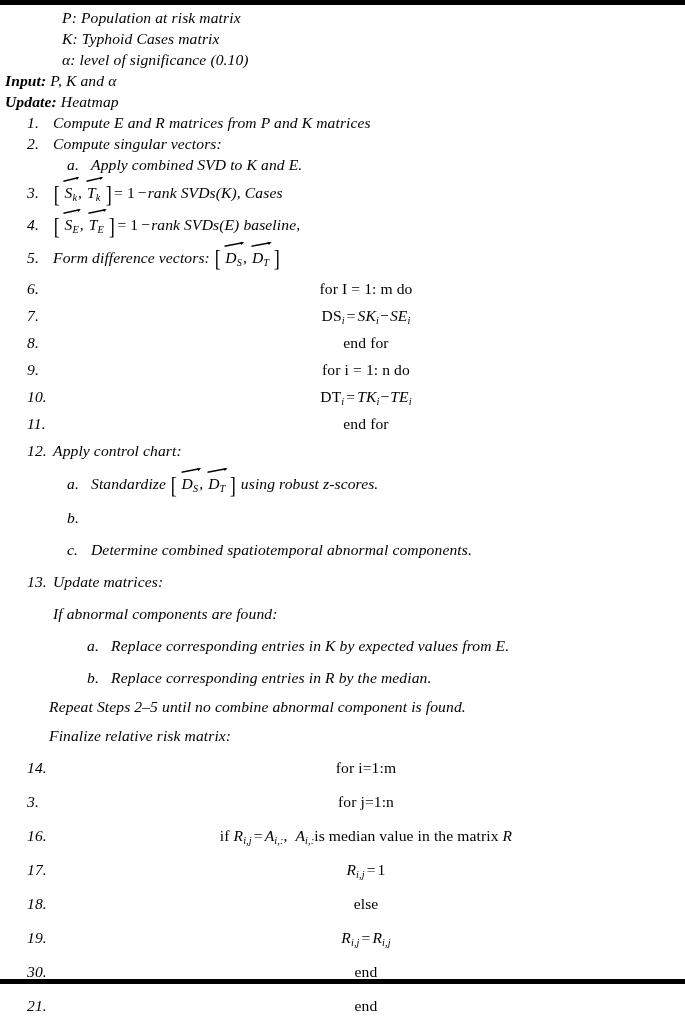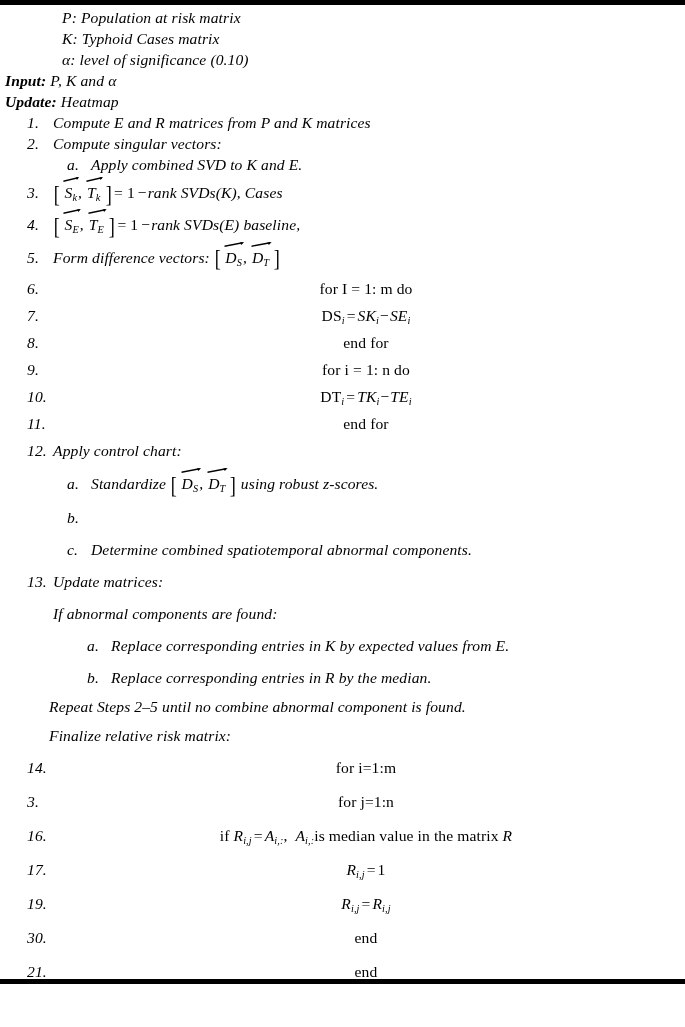--- a/index.html
+++ b/index.html
@@ -358,20 +358,24 @@
     <div class="line step rm sp-13">
       <span class="num">16.</span>
       <span class="body"><span class="mr">if</span>&nbsp;<span class="mi">R</span><sub>i,j</sub><span class="eq">=</span><span class="mi">A</span><sub>i,:</sub><span class="mr">,</span>&nbsp;&nbsp;<span class="mi">A</span><sub>i,:</sub><span class="mr">is median value in the matrix</span>&nbsp;<span class="mi">R</span></span>
     </div>
 
     <div class="line step rm sp-13">
       <span class="num">17.</span>
       <span class="body"><span class="mi">R</span><sub>i,j</sub><span class="eq">=</span><span class="mr">1</span></span>
     </div>
 
+    <div class="line step rm sp-13">
+      <span class="num">18.</span>
+      <span class="body">else</span>
+    </div>
 
     <div class="line step rm sp-13">
       <span class="num">19.</span>
       <span class="body"><span class="mi">R</span><sub>i,j</sub><span class="eq">=</span><span class="mi">R</span><sub>i,j</sub></span>
     </div>
 
     <div class="line step rm sp-13">
       <span class="num">30.</span>
       <span class="body">end</span>
     </div>

